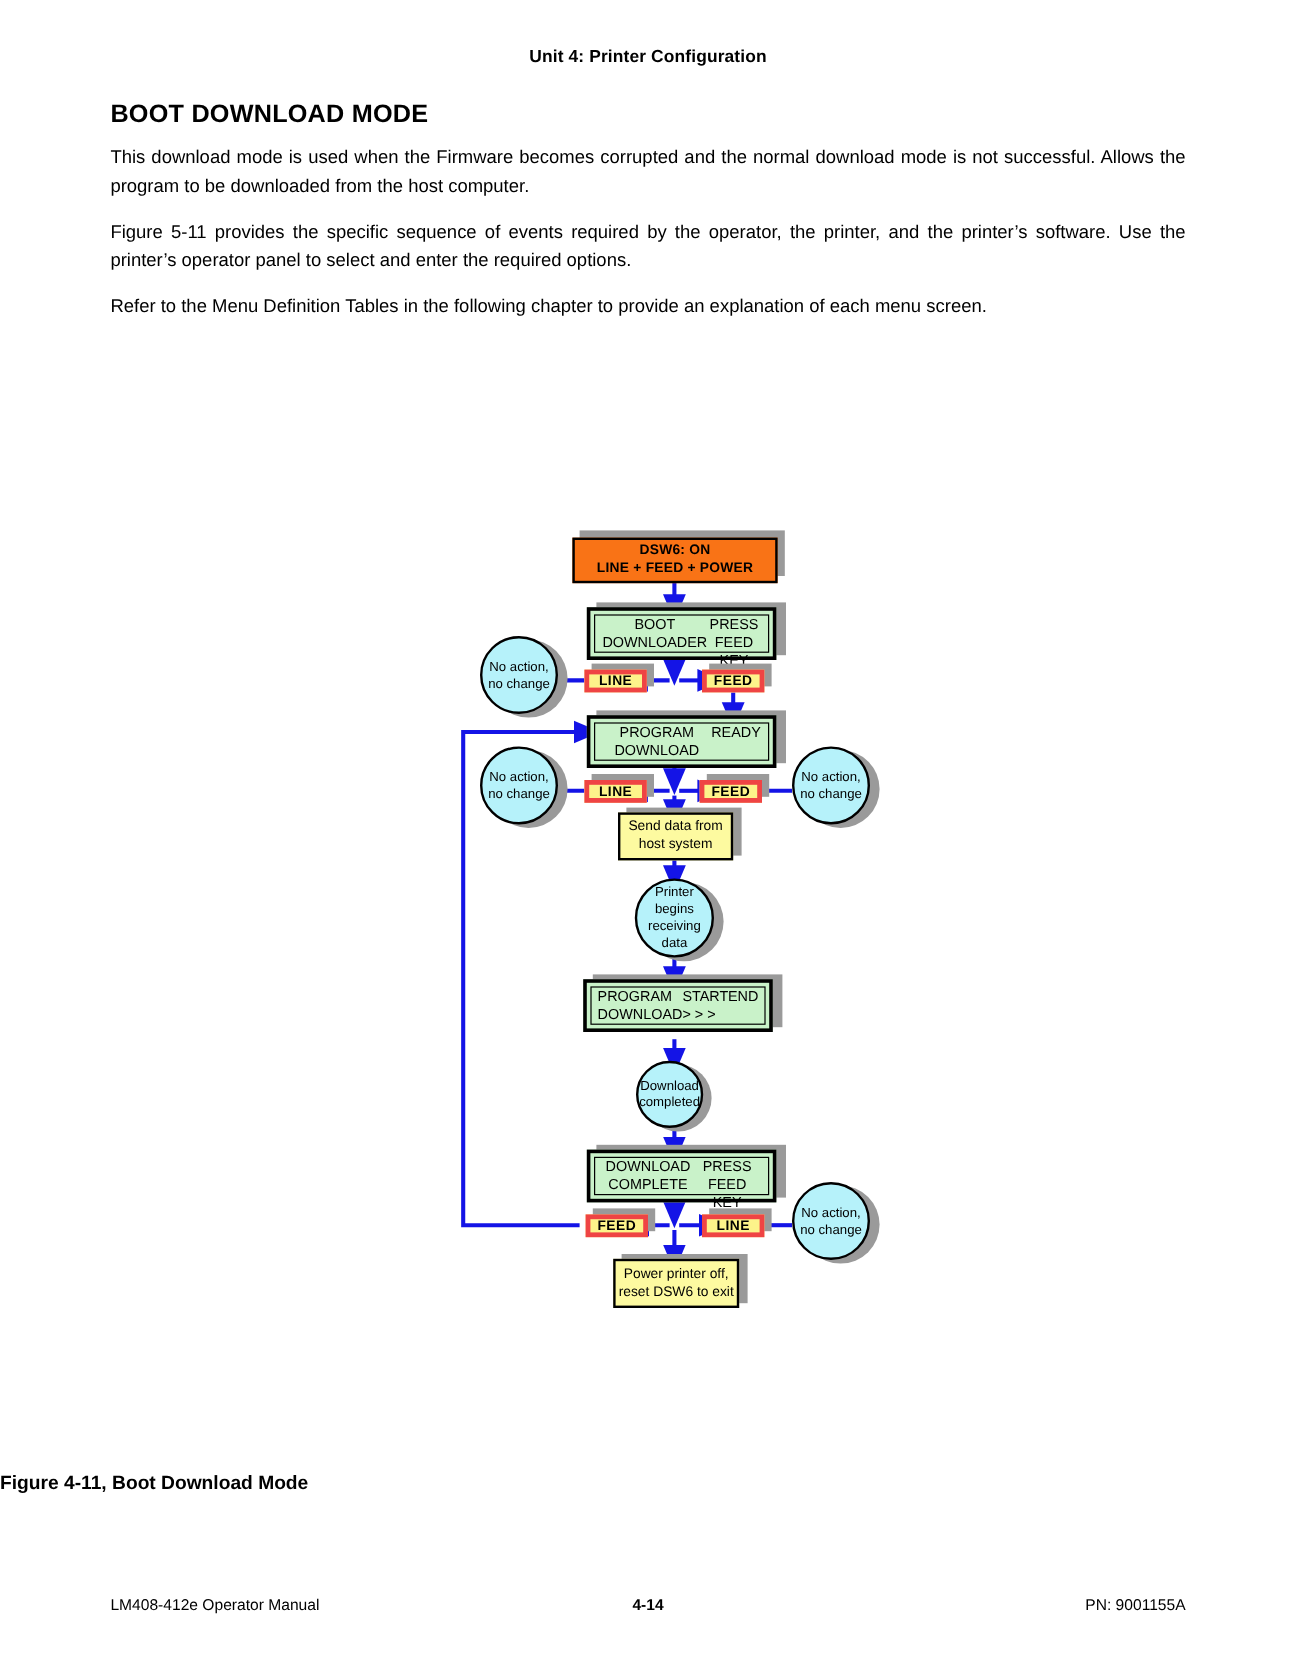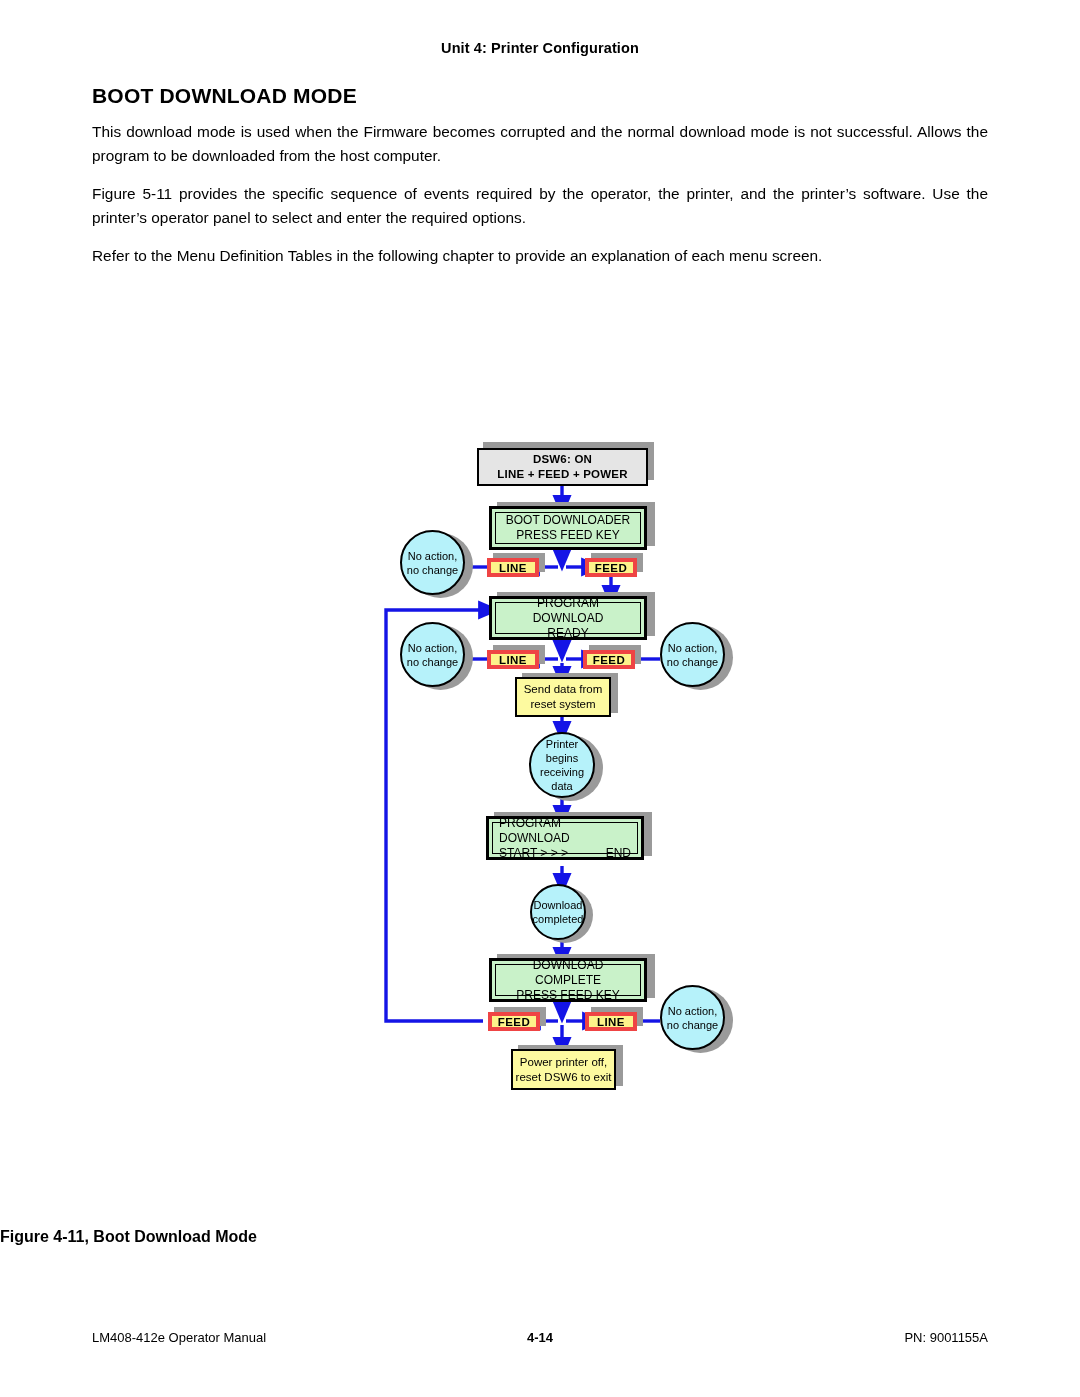--- a/index.html
+++ b/index.html
@@ -91,21 +91,21 @@
 
   
   .shadow {
     position: absolute;
     background: #9a9a9a;
     box-sizing: border-box;
   }
 
   
   .banner {
-    background: #e5e5e5;
+    background: #f97316;
     border: 2px solid #000000;
     display: flex;
     flex-direction: column;
     align-items: center;
     justify-content: center;
     font-size: 11.5px;
     font-weight: bold;
     line-height: 15px;
     letter-spacing: 0.2px;
   }
@@ -116,21 +116,21 @@
     border: 3px solid #000000;
     padding: 3px;
     box-sizing: border-box;
   }
   .lcd-inner {
     width: 100%;
     height: 100%;
     border: 1.5px solid #000000;
     box-sizing: border-box;
     display: flex;
-    flex-direction: column;
+    flex-direction: row;
     justify-content: center;
     font-size: 12px;
     line-height: 15px;
     padding: 0 6px;
   }
   .lcd-inner .l-center { text-align: center; }
   .lcd-inner .l-split {
     display: flex;
     justify-content: space-between;
   }
@@ -303,21 +303,21 @@
 
   <div class="circle-shadow" style="left:668px; top:205px; width:65px; height:65px;"></div>
   <div class="node circle" style="left:660px; top:202px; width:65px; height:65px;">
     <span>No action,</span>
     <span>no change</span>
   </div>
 
   <div class="shadow" style="left:522px; top:253px; width:96px; height:40px;"></div>
   <div class="node ybox" style="left:515px; top:257px; width:96px; height:40px;">
     <span>Send data from</span>
-    <span>reset system</span>
+    <span>host system</span>
   </div>
 
   <div class="circle-shadow" style="left:537px; top:315px; width:66px; height:66px;"></div>
   <div class="node circle" style="left:529px; top:312px; width:66px; height:66px;">
     <span>Printer</span>
     <span>begins</span>
     <span>receiving</span>
     <span>data</span>
   </div>
 

